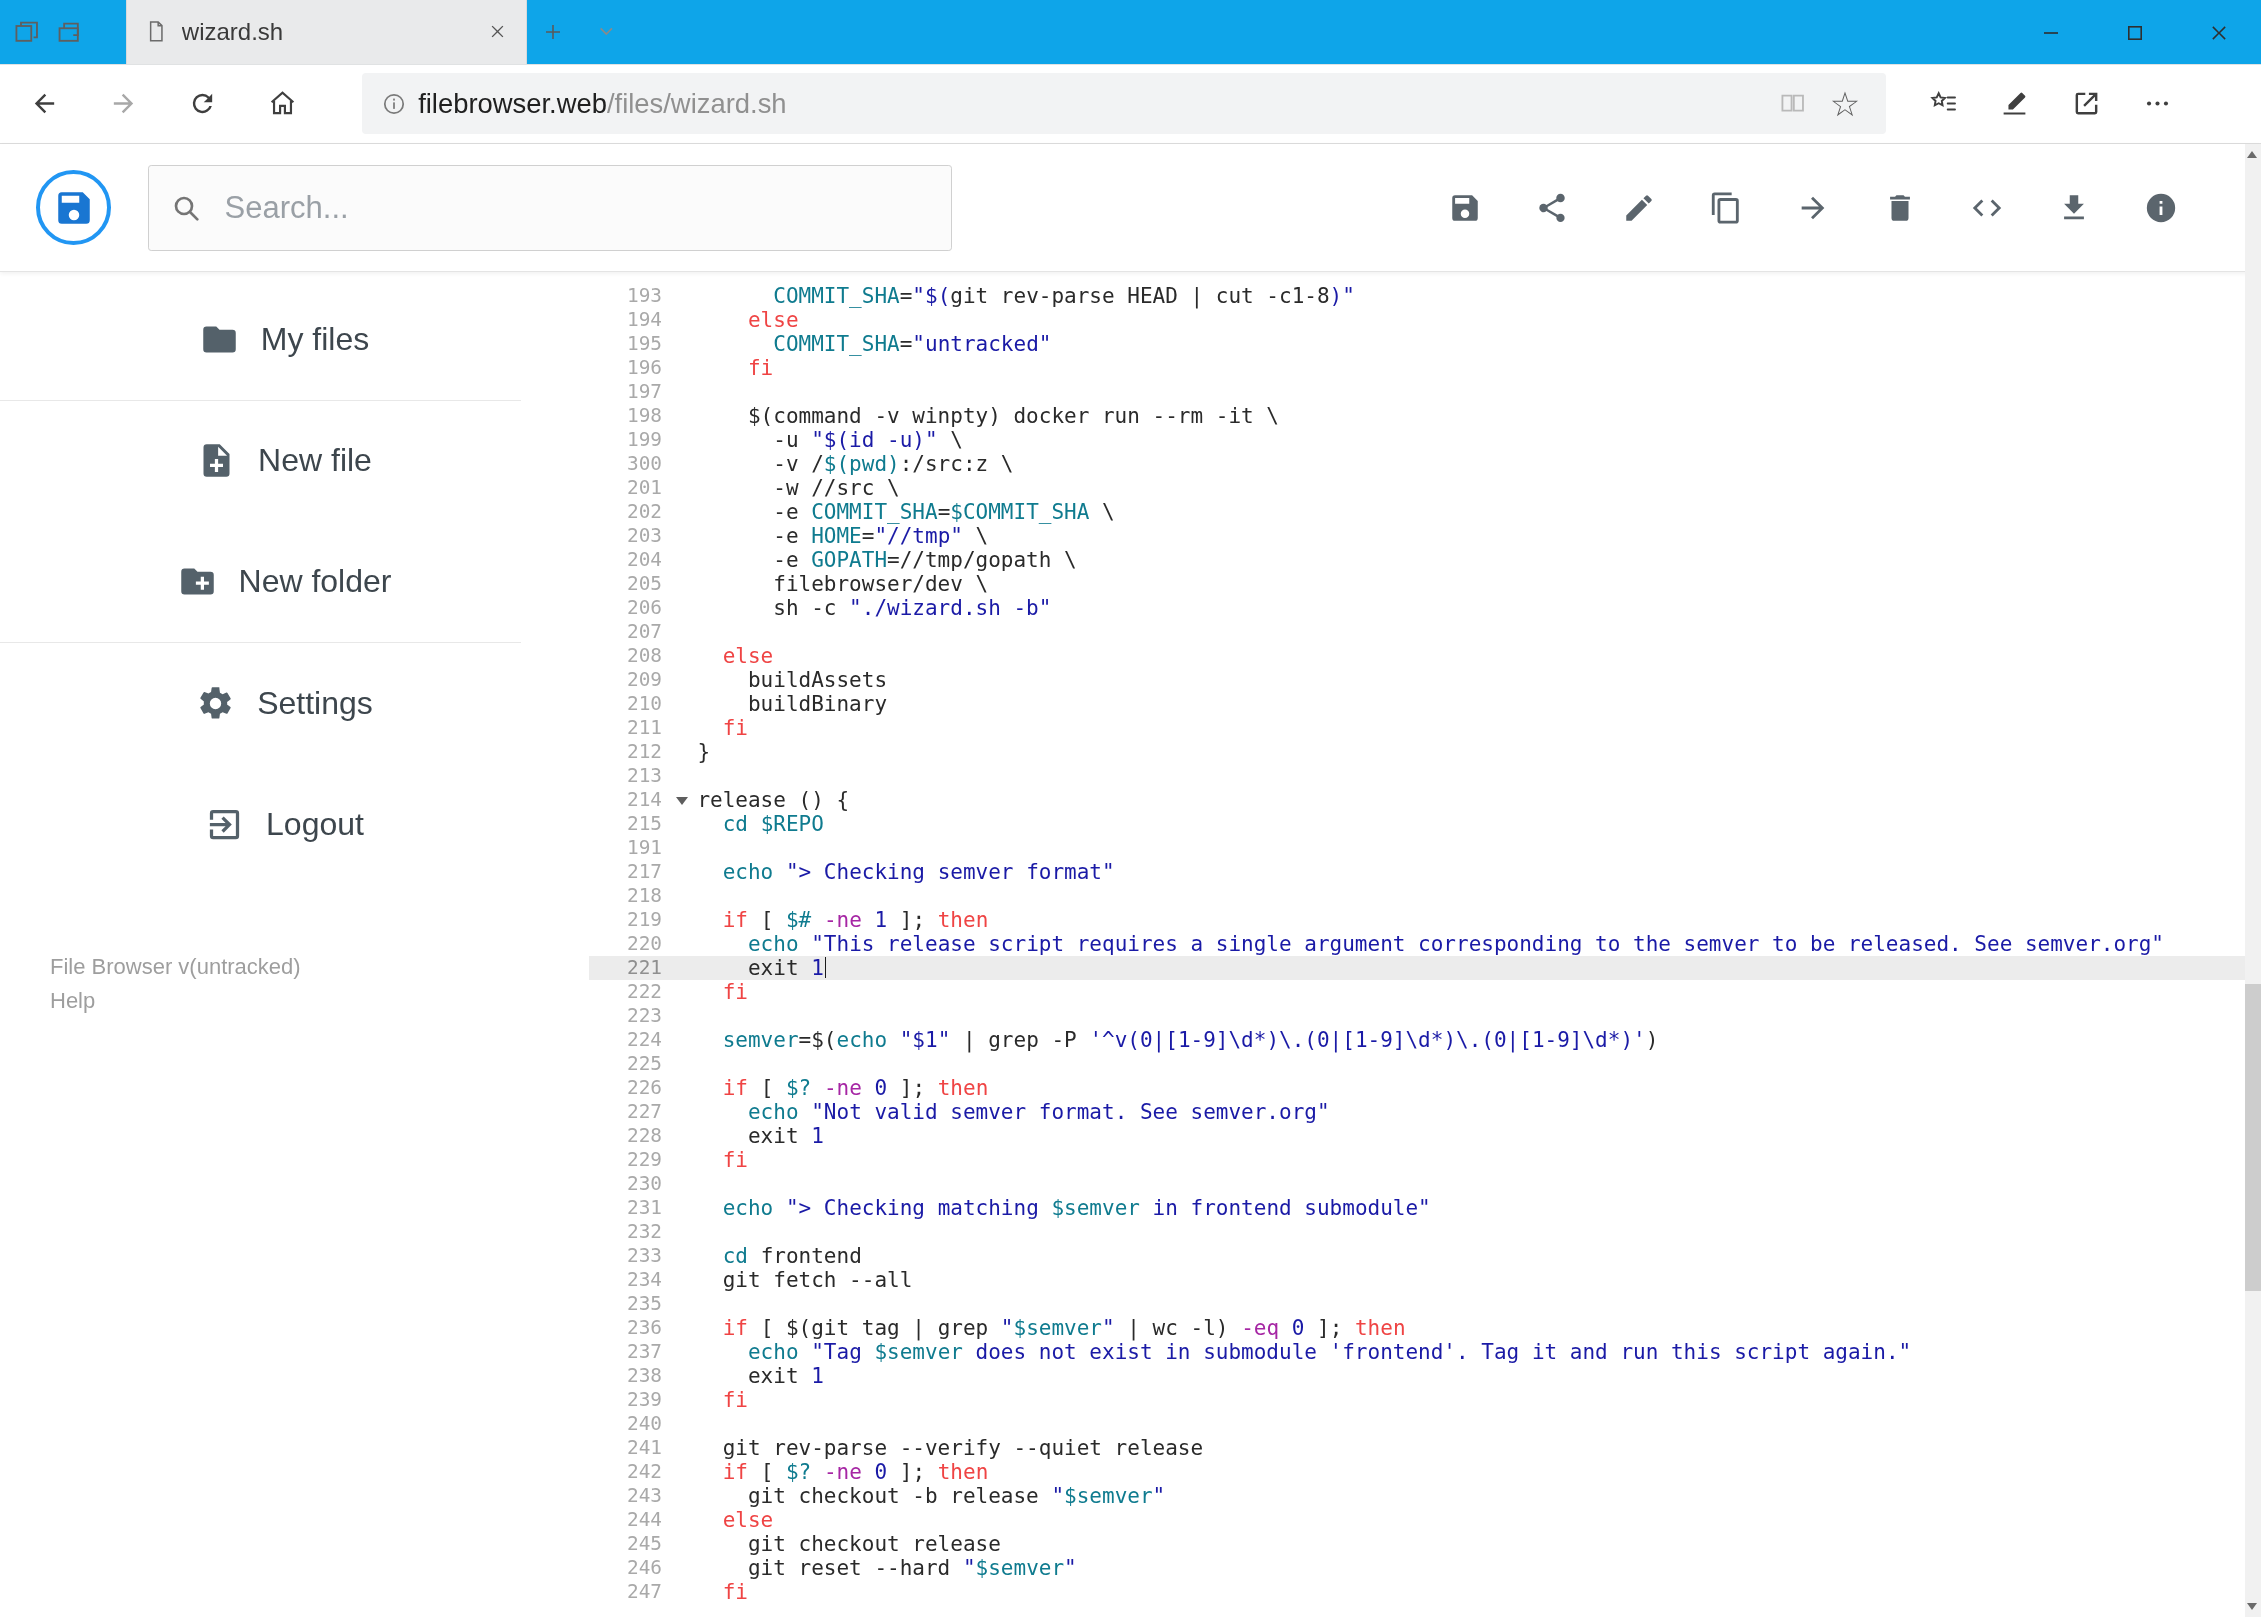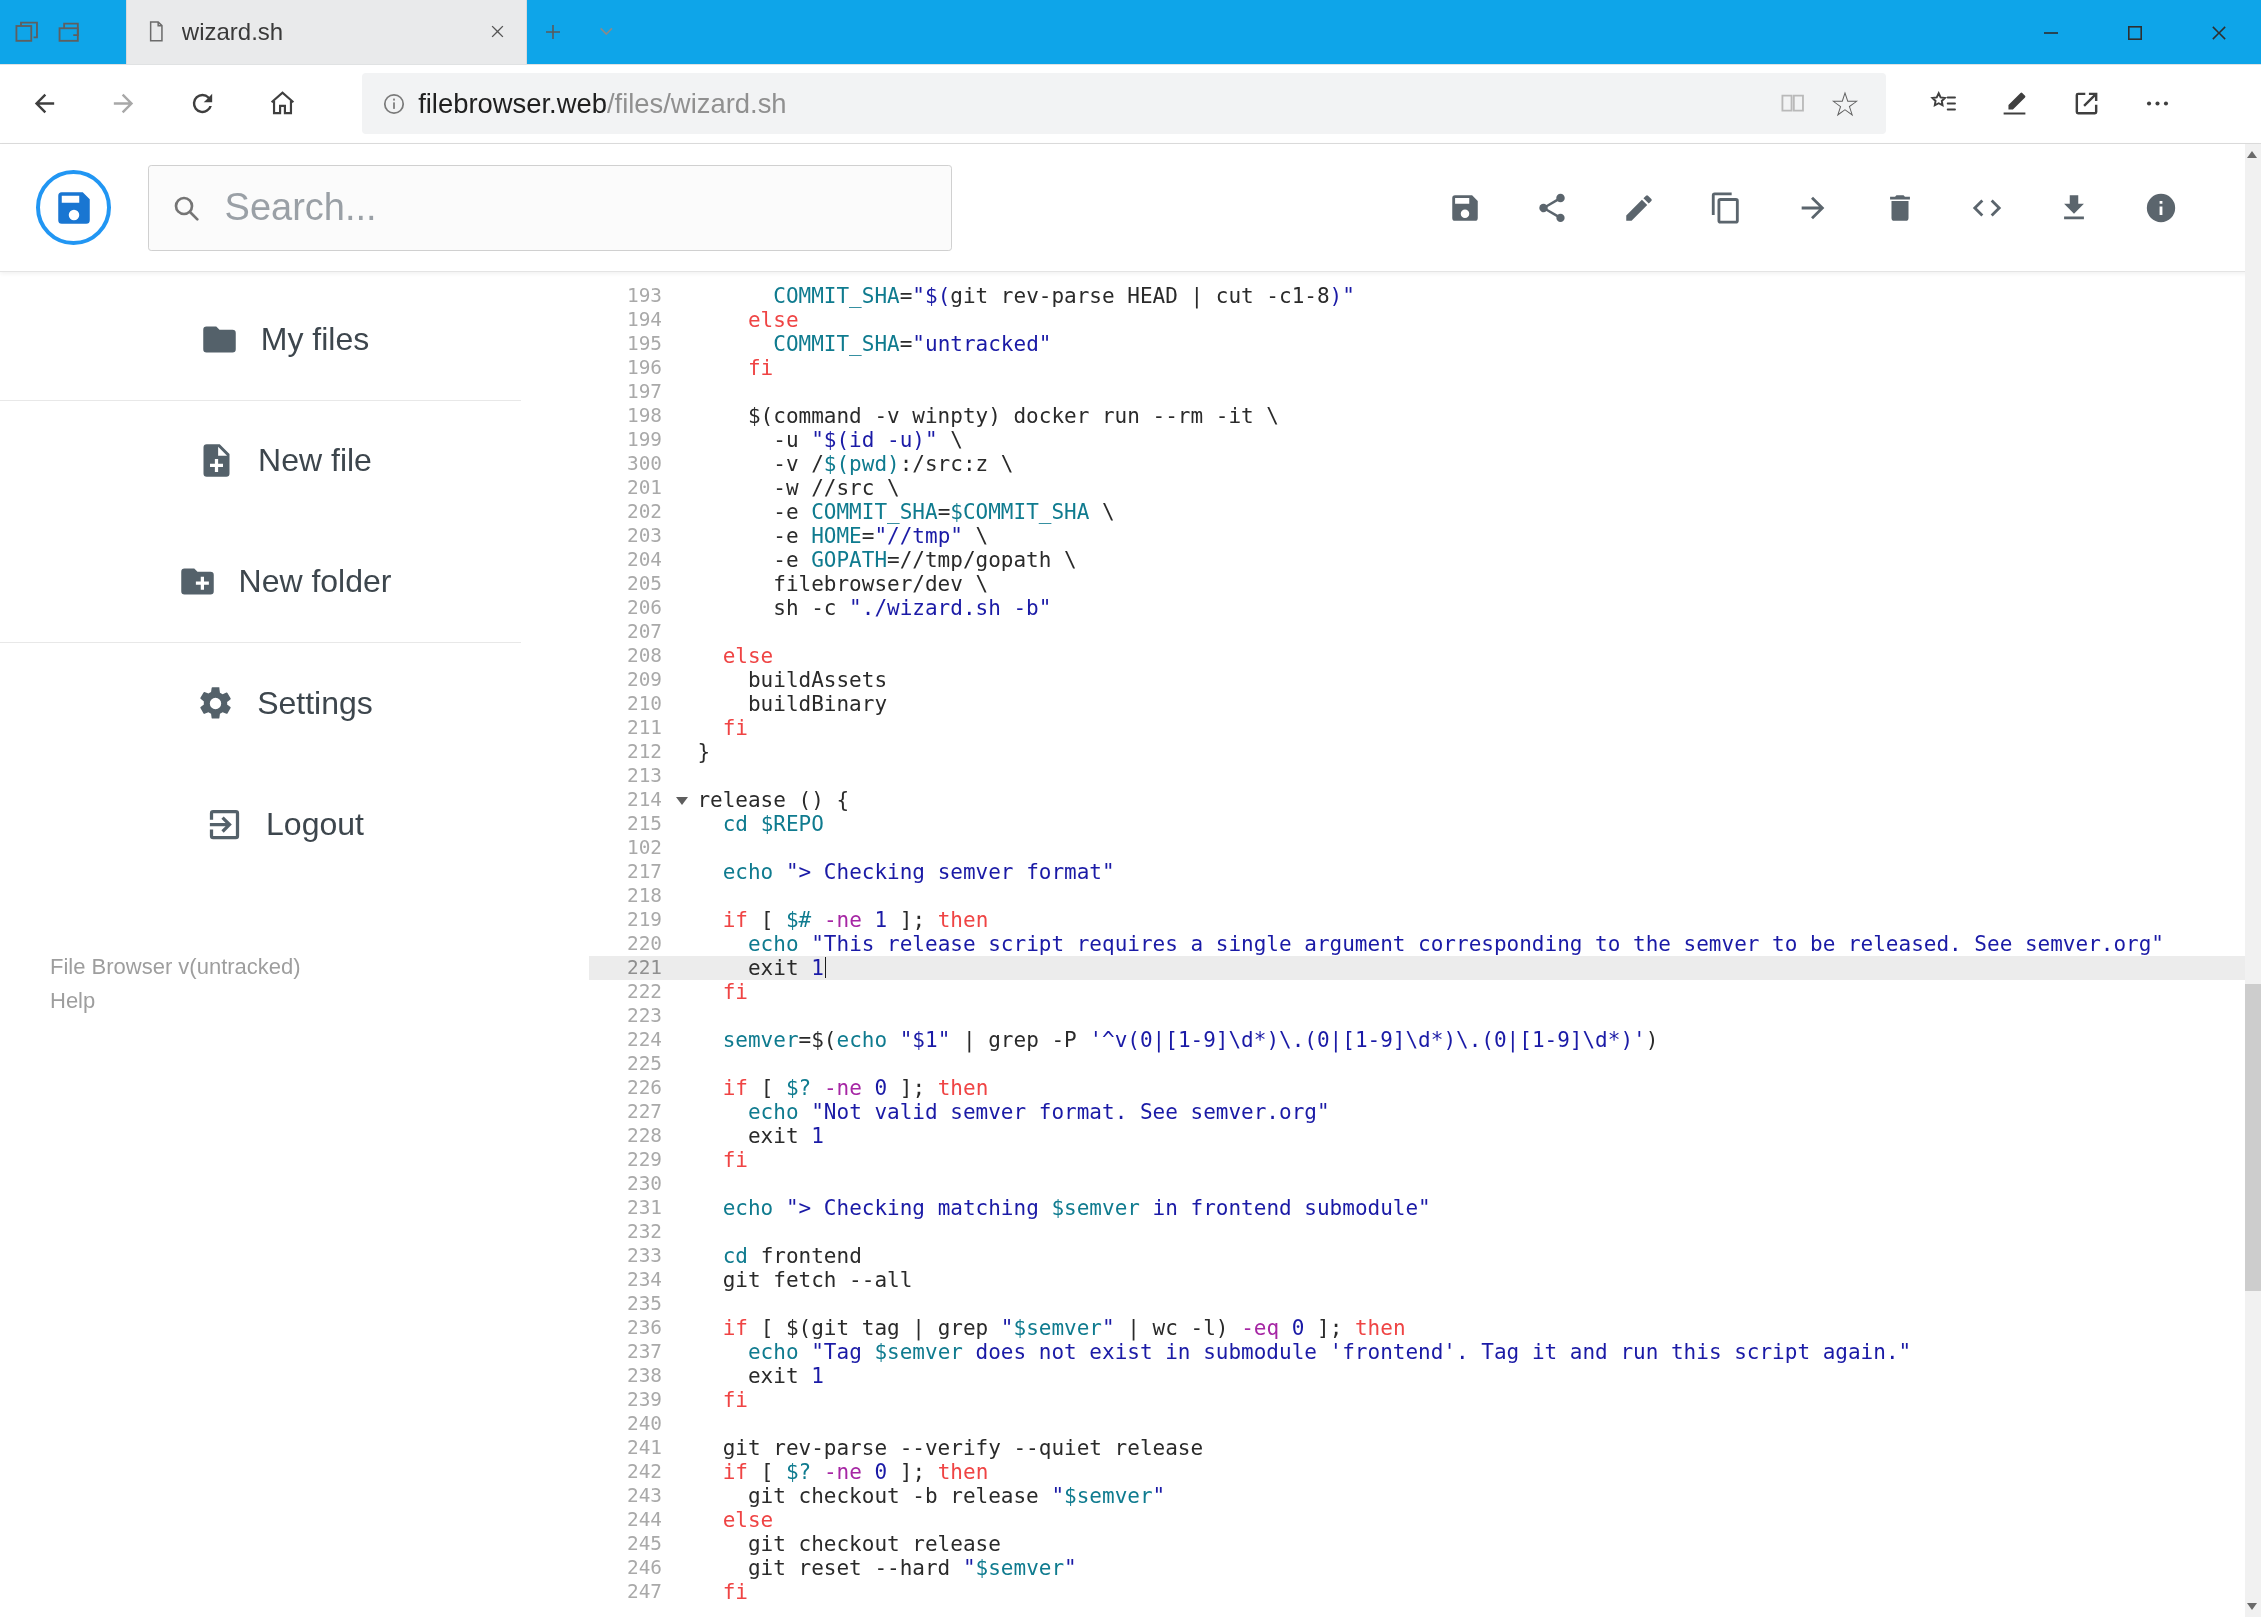--- a/index.html
+++ b/index.html
@@ -53,21 +53,21 @@
   .appheader { height:128px; background:#fff; border-bottom:0.8px solid #e4e4e4;
                box-shadow:0 1.6px 4.8px rgba(0,0,0,0.07); display:flex; align-items:center;
                padding-left:36px; position:relative; z-index:2; }
   .logo { width:75px; height:75px; border-radius:50%; border:4.8px solid #2196f3; background:#fff;
           display:flex; align-items:center; justify-content:center; }
   .logo svg { width:42px; height:42px; color:#1976d2; }
   .searchbox { width:804px; height:86px; margin-left:37px; background:#fbfbfb;
                border:0.8px solid #d0d0d0; border-radius:3.2px; display:flex; align-items:center; padding:0 21px; }
   .searchbox svg { width:32px; height:32px; color:#757575; margin-right:22.6px; flex:none; }
   .searchbox input { flex:1; border:none; outline:none; background:transparent;
-                     font-size:38px; color:#444; font-family:"Liberation Sans",sans-serif; }
+                     font-size:31px; color:#444; font-family:"Liberation Sans",sans-serif; }
   .searchbox input::placeholder { color:#9aa0a6; }
   .toolbar { margin-left:auto; margin-right:81px; display:flex; gap:48px; }
   .tool-btn { width:39px; height:39px; display:flex; align-items:center; justify-content:center; color:#5b656d; }
   .tool-btn svg { width:34px; height:34px; }
 
   
   .main { display:flex; height:1345px; }
   .sidebar { width:521px; flex:none; background:#fff; position:relative; padding-top:6.5px; }
   .side-item { height:121px; display:flex; align-items:center; padding-left:48px; gap:22px; cursor:default;justify-content:center; }
   .side-item svg { width:39px; height:39px; color:#54616a; flex:none; }
@@ -423,21 +423,21 @@
             </div>
             <div class="code-row">
               <span class="gutter-cell">214<span class="fold-marker"></span></span>
               <span class="code-cell"><span class="tk-t">release () {</span></span>
             </div>
             <div class="code-row">
               <span class="gutter-cell">215</span>
               <span class="code-cell"><span class="tk-t">  </span><span class="tk-v">cd</span><span class="tk-t"> </span><span class="tk-v">$REPO</span></span>
             </div>
             <div class="code-row">
-              <span class="gutter-cell">102</span>
+              <span class="gutter-cell">191</span>
               <span class="code-cell"></span>
             </div>
             <div class="code-row">
               <span class="gutter-cell">217</span>
               <span class="code-cell"><span class="tk-t">  </span><span class="tk-v">echo</span><span class="tk-t"> </span><span class="tk-s">"&gt; Checking semver format"</span></span>
             </div>
             <div class="code-row">
               <span class="gutter-cell">218</span>
               <span class="code-cell"></span>
             </div>

